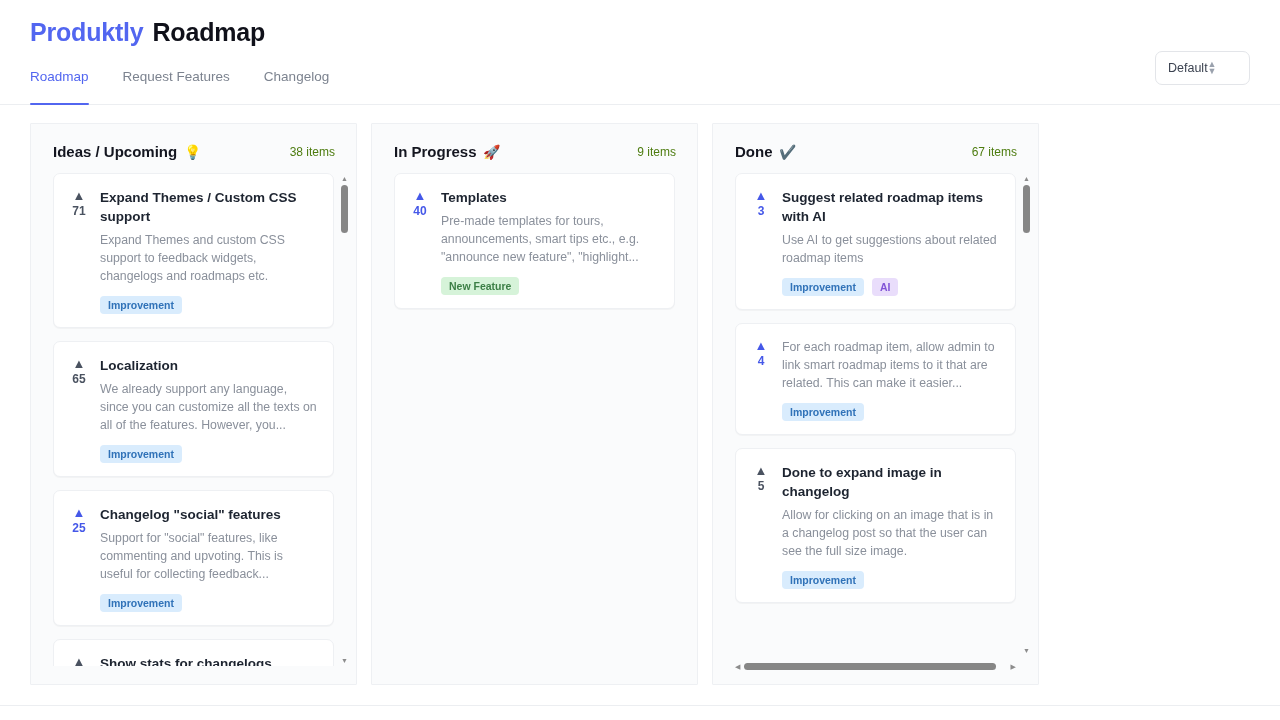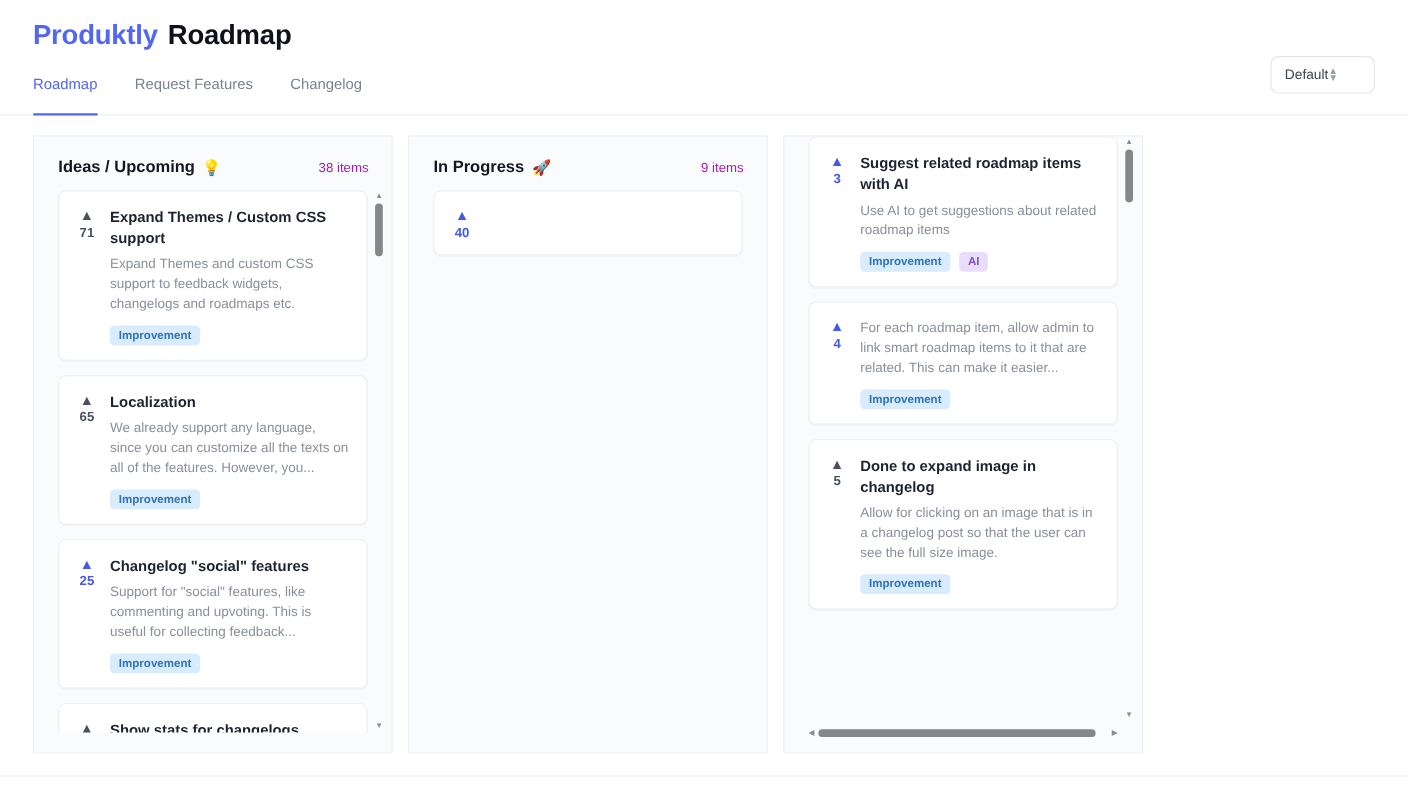--- a/index.html
+++ b/index.html
@@ -117,21 +117,21 @@
     font-size: 15px;
     font-weight: bold;
     color: #141620;
     display: flex;
     align-items: center;
     gap: 7px;
   }
   .col-emoji { font-size: 14px; }
   .col-count {
     font-size: 12px;
-    color: #a21caf;
+    color: #4d7c0f;
   }
 
   
   .col-body {
     flex: 1;
     position: relative;
     padding: 0 22px;
     overflow: hidden;
   }
   .cards {
@@ -366,26 +366,40 @@
         </div>
         <div class="col-count">9 items</div>
       </div>
       <div class="col-body">
         <div class="cards">
           <div class="card">
             <div class="vote voted">
               <span class="chev">▲</span>
               <span class="num">40</span>
             </div>
+            <div class="card-main">
+              <div class="card-title">Templates</div>
+              <div class="card-desc">Pre-made templates for tours, announcements, smart tips etc., e.g. "announce new feature", "highlight...</div>
+              <div class="badges">
+                <span class="badge newfeature">New Feature</span>
+              </div>
+            </div>
           </div>
         </div>
       </div>
       <div class="spacer-row"></div>
     </div>
     <div class="column">
+      <div class="col-head">
+        <div class="col-title">
+          <span>Done</span>
+          <span class="col-emoji">✔️</span>
+        </div>
+        <div class="col-count">67 items</div>
+      </div>
       <div class="col-body">
         <div class="cards">
           <div class="card">
             <div class="vote voted">
               <span class="chev">▲</span>
               <span class="num">3</span>
             </div>
             <div class="card-main">
               <div class="card-title">Suggest related roadmap items with AI</div>
               <div class="card-desc">Use AI to get suggestions about related roadmap items</div>

